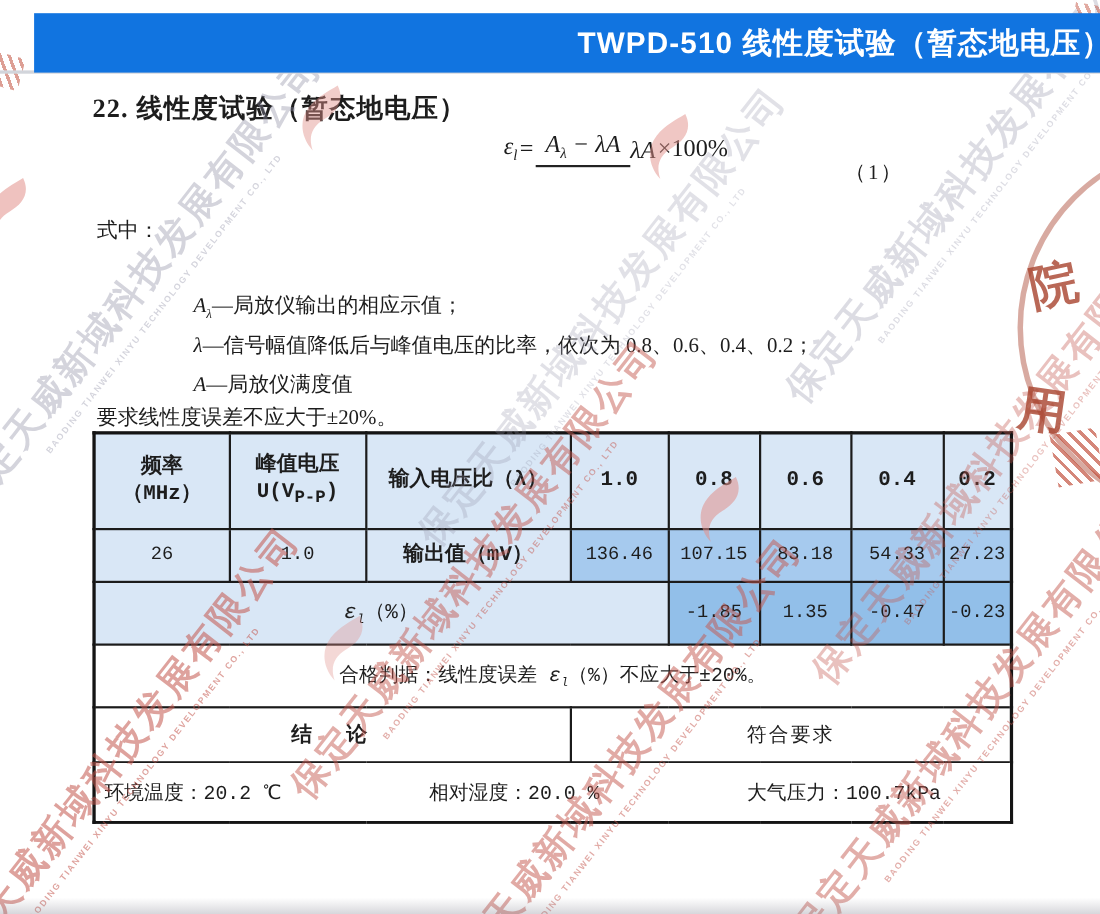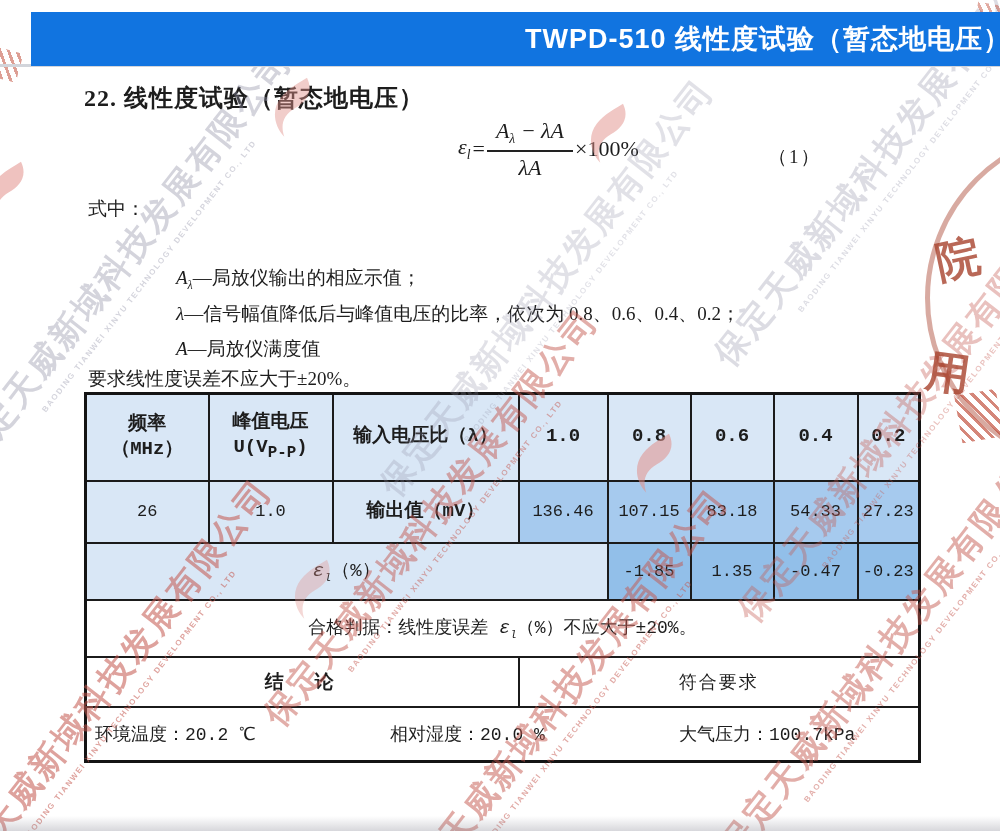--- a/index.html
+++ b/index.html
@@ -21,21 +21,21 @@
     font-weight:bold; font-size:27px; letter-spacing:1px;
   }
   .banner-underline { position:absolute; left:0; top:64px; width:1000px; height:3px; background:#d2d5db; z-index:4; }
 
   
   .doc { position:absolute; inset:0; z-index:1; }
   .heading { position:absolute; left:84px; top:82px; font-size:24px; font-weight:bold; letter-spacing:1px; }
   .formula { position:absolute; left:458px; top:118px; display:flex; align-items:center; gap:2px; font-size:22px; }
   .it { font-style:italic; }
   .formula sub, .def-line sub, .err-label sub, .crit sub { font-size:0.62em; font-style:italic; }
-  .frac { display:inline-flex; flex-direction:column; align-items:center; line-height:1.15; }
+  .frac { display:inline-flex; flex-direction:row; align-items:center; line-height:1.15; }
   .frac .num { border-bottom:2px solid #222; padding:0 9px 3px; white-space:nowrap; }
   .frac .den { padding-top:3px; }
   .eq-no { position:absolute; left:768px; top:144px; font-size:19px; letter-spacing:2px; }
   .where-label { position:absolute; left:88px; top:196px; font-size:19px; }
   .def-line { position:absolute; left:176px; font-size:19px; white-space:nowrap; }
   .def-1 { top:228px; } .def-2 { top:265px; } .def-3 { top:301px; } .def-4 { top:336px; }
   .requirement { position:absolute; left:88px; top:366px; font-size:19px; }
 
   
   .report-table {
@@ -147,21 +147,21 @@
           <tr style="height:87px">
         <td class="lt hd"><span>频率</span><br><span>（MHz）</span></td>
         <td class="lt hd"><span>峰值电压</span><br><span>U(V</span><sub style="font-style:normal">P-P</sub><span>)</span></td>
         <td class="lt hd">输入电压比（λ）</td>
         <td class="lt hd">1.0</td>
         <td class="lt hd">0.8</td>
         <td class="lt hd">0.6</td>
         <td class="lt hd">0.4</td>
         <td class="lt hd">0.2</td>
       </tr>
-      <tr style="height:62px">
+      <tr style="height:48px">
         <td class="lt">26</td>
         <td class="lt">1.0</td>
         <td class="lt hd">输出值（mV）</td>
         <td class="md">136.46</td>
         <td class="md">107.15</td>
         <td class="md">83.18</td>
         <td class="md">54.33</td>
         <td class="md">27.23</td>
       </tr>
       <tr style="height:57px">

